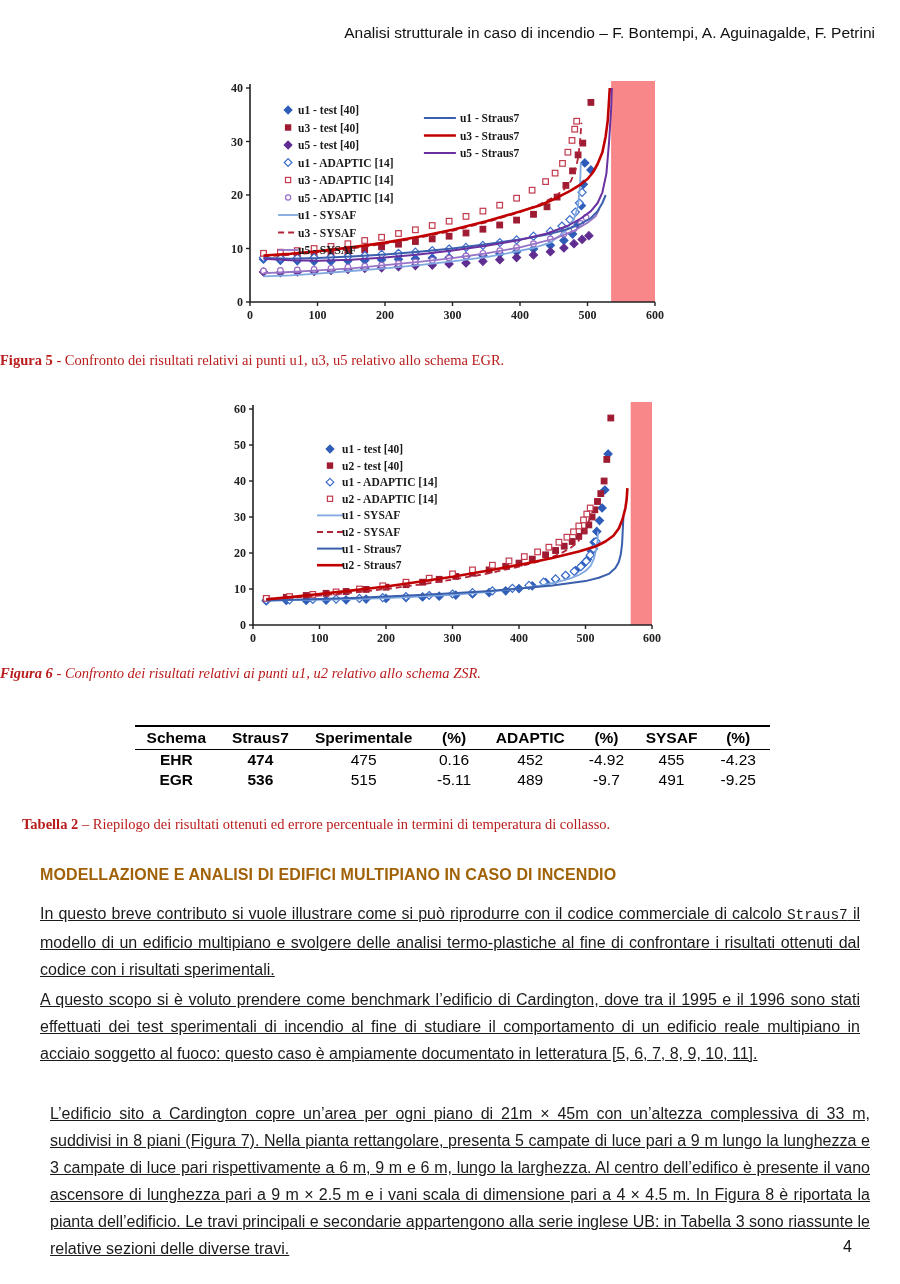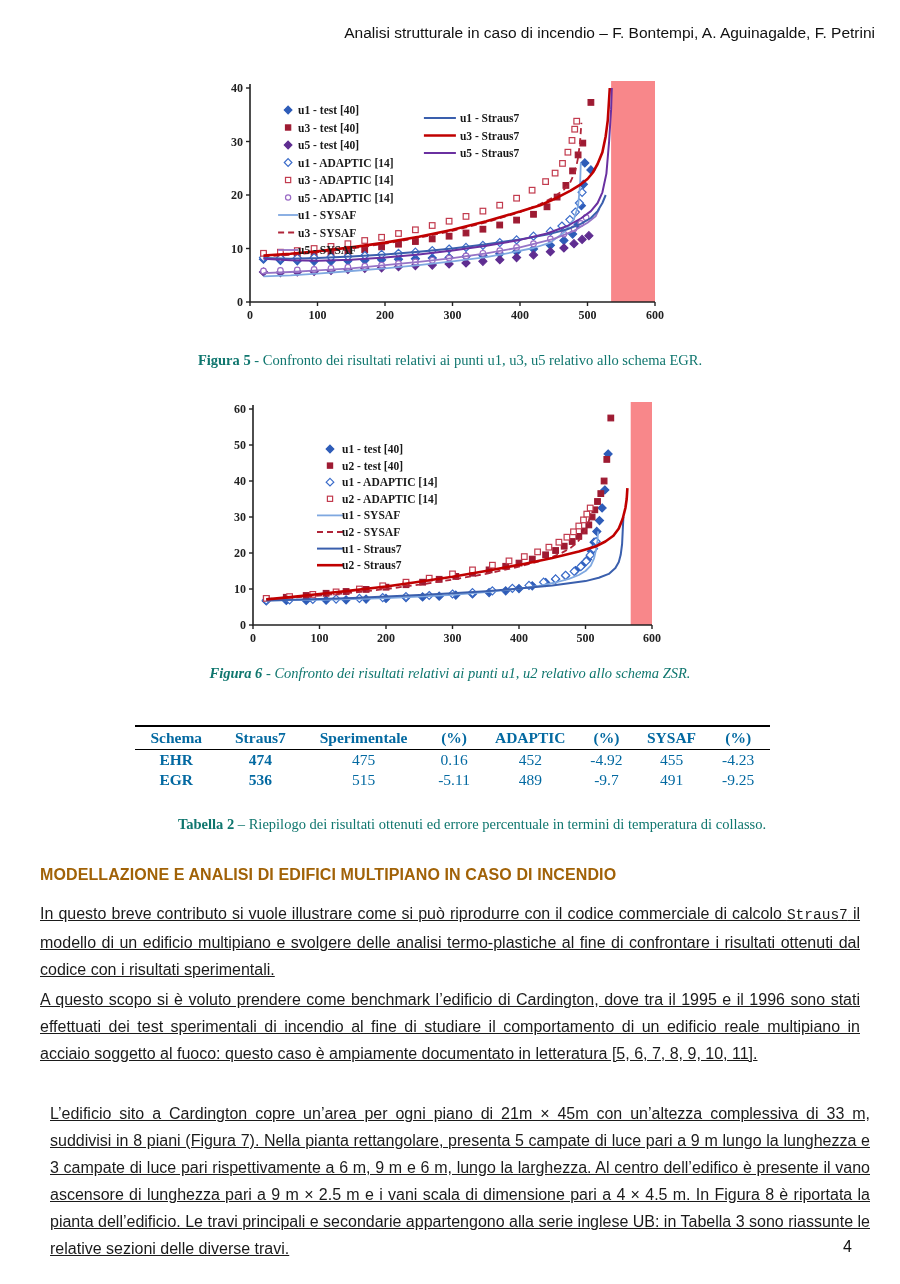--- a/index.html
+++ b/index.html
@@ -2,28 +2,28 @@
 <html><head>
 <meta charset="utf-8">
 <style>
   html,body{margin:0;padding:0;background:#fff;}
   .page{position:relative;width:900px;height:1284px;background:#ffffff;overflow:hidden;
         font-family:"Liberation Sans",sans-serif;color:#1b1b1b;}
   .header{position:absolute;top:24px;right:25px;font-size:15.5px;color:#111;}
   .chart{position:absolute;}
   #chart-fig5{left:225px;top:78px;width:455px;height:258px;}
   #chart-fig6{left:222px;top:400px;width:460px;height:252px;}
-  .caption{position:absolute;left:0;width:100%;text-align:center;
-           font-family:"Liberation Serif",serif;font-size:14.5px;color:#0f766e;}
+  .caption{position:absolute;left:0;width:100%;
+           font-family:"Liberation Serif",serif;font-size:14.5px;color:#b91c1c;}
   .cap5{top:352px;}
   .cap6{top:665px;font-style:italic;}
   .tabcap{top:816px;margin-left:22px;}
   .caption b{font-weight:bold;}
   table.results{position:absolute;top:725px;left:135px;width:635px;border-collapse:collapse;
-        font-family:Liberation Serif, serif;font-size:15.5px;color:#0369a1;text-align:center;}
+        font-family:Liberation Sans, sans-serif;font-size:15.5px;color:#000000;text-align:center;}
   table.results th{border-top:2.5px solid #000;border-bottom:1.6px solid #000;
         font-weight:bold;padding:2px 4px;}
   table.results td{padding:1px 4px;}
   table.results tr.last td{border-bottom:1.6px solid #000;}
   table.results td.b{font-weight:bold;}
   .sec-heading{position:absolute;left:40px;top:866px;width:820px;margin:0;
         font-size:16px;font-weight:bold;color:#a16207;letter-spacing:.1px;}
   .body{position:absolute;left:40px;width:820px;margin:0;font-size:16px;line-height:27px;
         text-align:justify;color:#1b1b1b;text-decoration:underline;}
   .p1{top:900px;}

